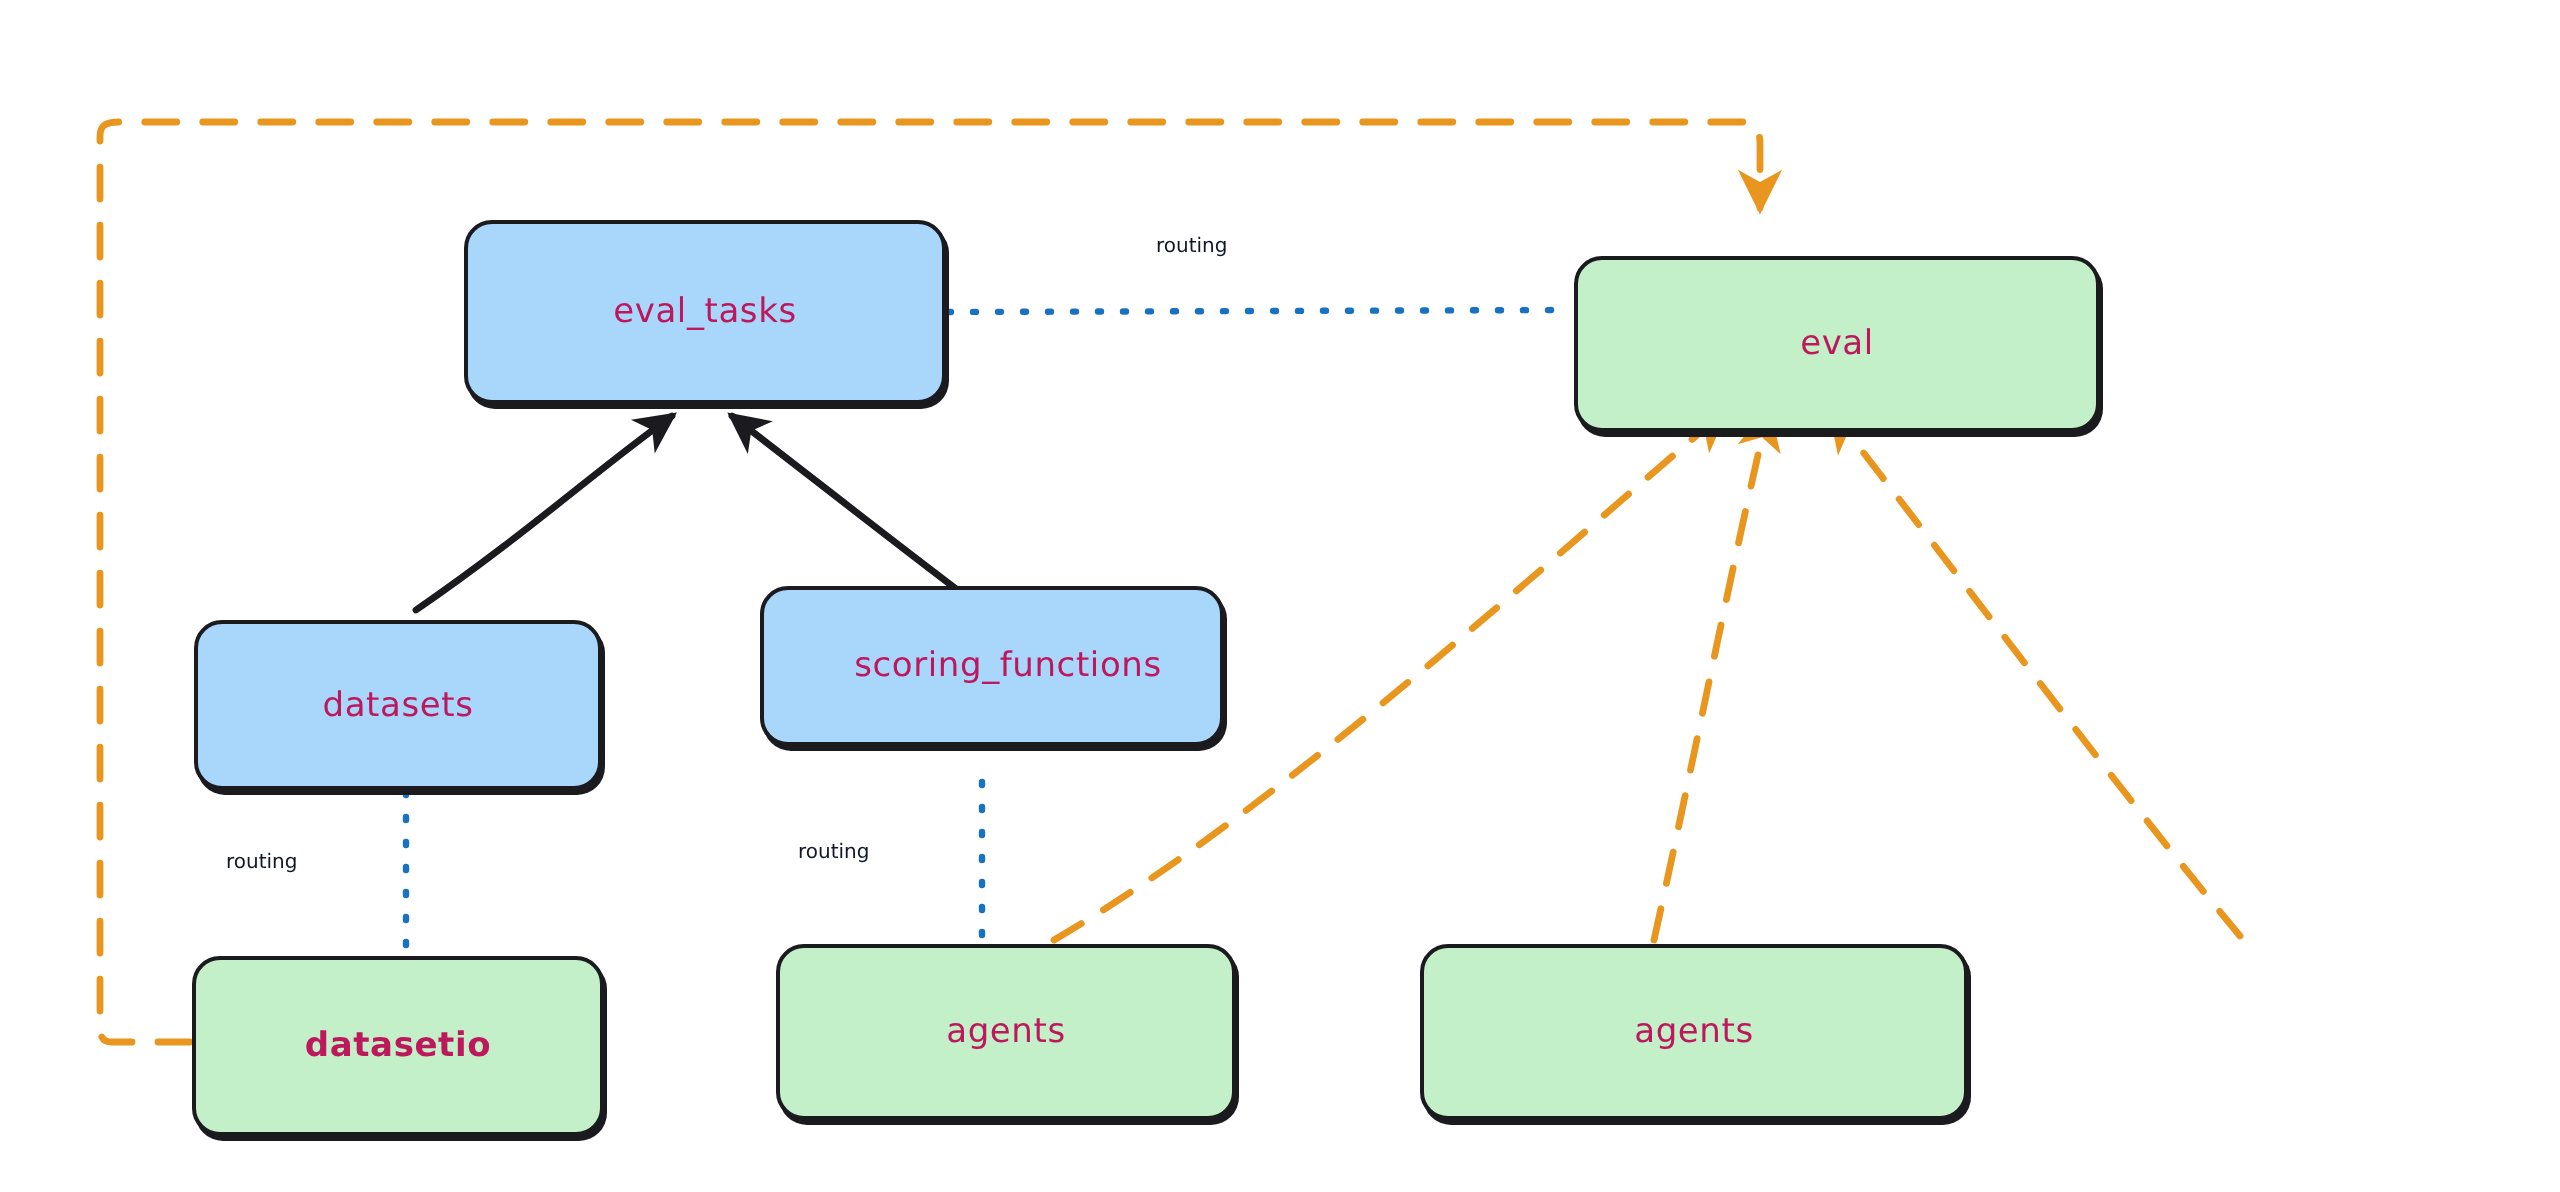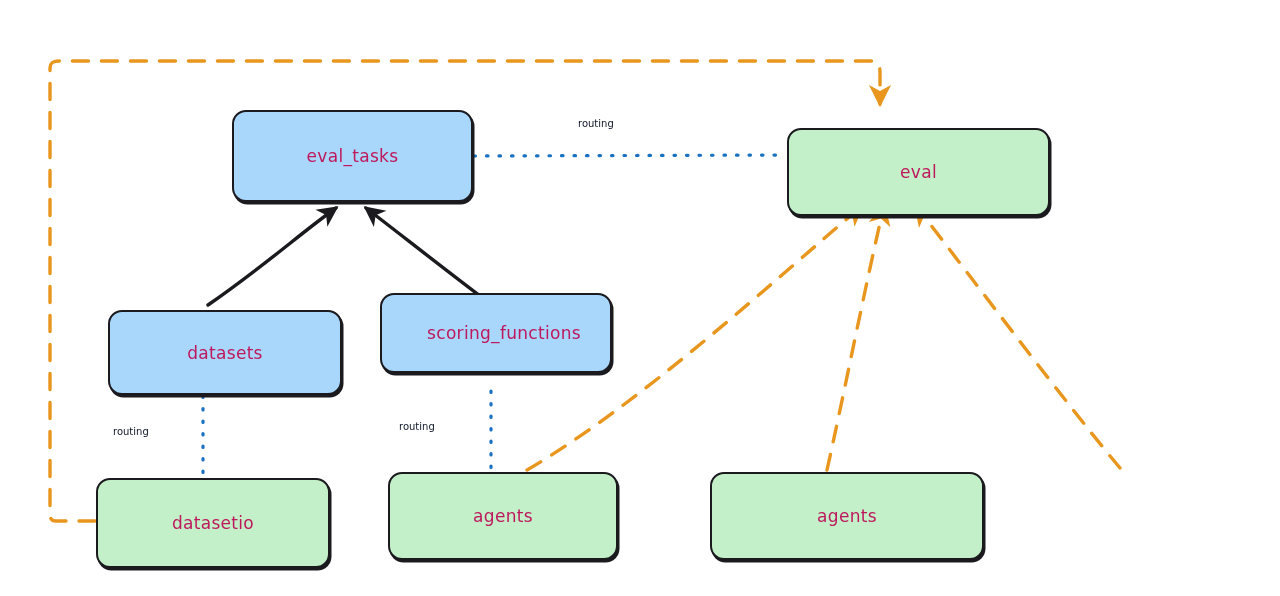--- a/index.html
+++ b/index.html
@@ -90,29 +90,29 @@
   </svg>
 
   <div class="node blue" style="left:232px; top:110px; width:241px; height:92px;">
     <span>eval_tasks</span>
   </div>
 
   <div class="node green" style="left:787px; top:110px; width:263px; height:88px;margin-top:18px;">
     <span>eval</span>
   </div>
 
-  <div class="node blue" style="left:108px; top:310px; width:234px; height:85px;align-items:center;">
+  <div class="node blue" style="left:97px; top:310px; width:204px; height:85px;align-items:center;">
     <span>datasets</span>
   </div>
 
   <div class="node blue" style="left:380px; top:293px; width:232px; height:80px;padding-left:16px;">
     <span>scoring_functions</span>
   </div>
 
-  <div class="node green" style="left:96px; top:478px; width:234px; height:90px;">
+  <div class="node green" style="left:96px; top:478px; width:206px; height:90px;font-weight:bold;">
     <span>datasetio</span>
   </div>
 
   <div class="node green" style="left:388px; top:472px; width:230px; height:88px;">
     <span>agents</span>
   </div>
 
   <div class="node green" style="left:710px; top:472px; width:274px; height:88px;">
     <span>agents</span>
   </div>

